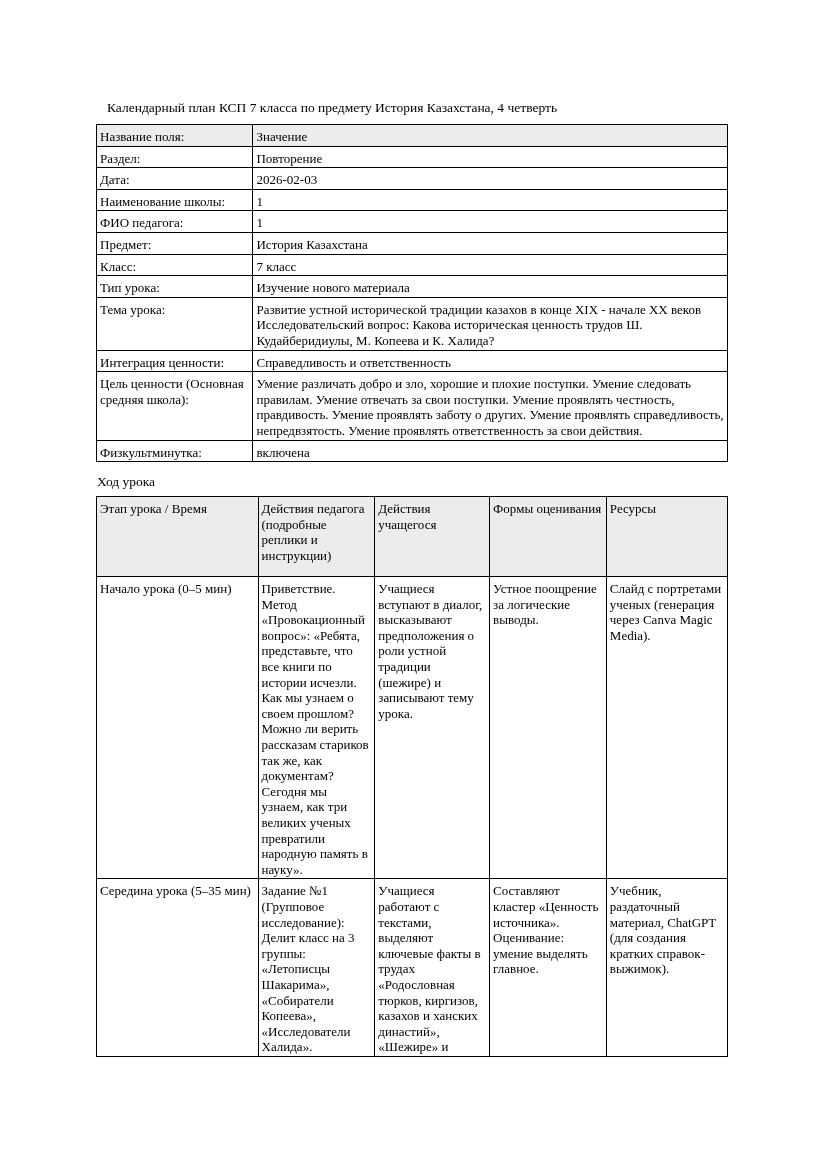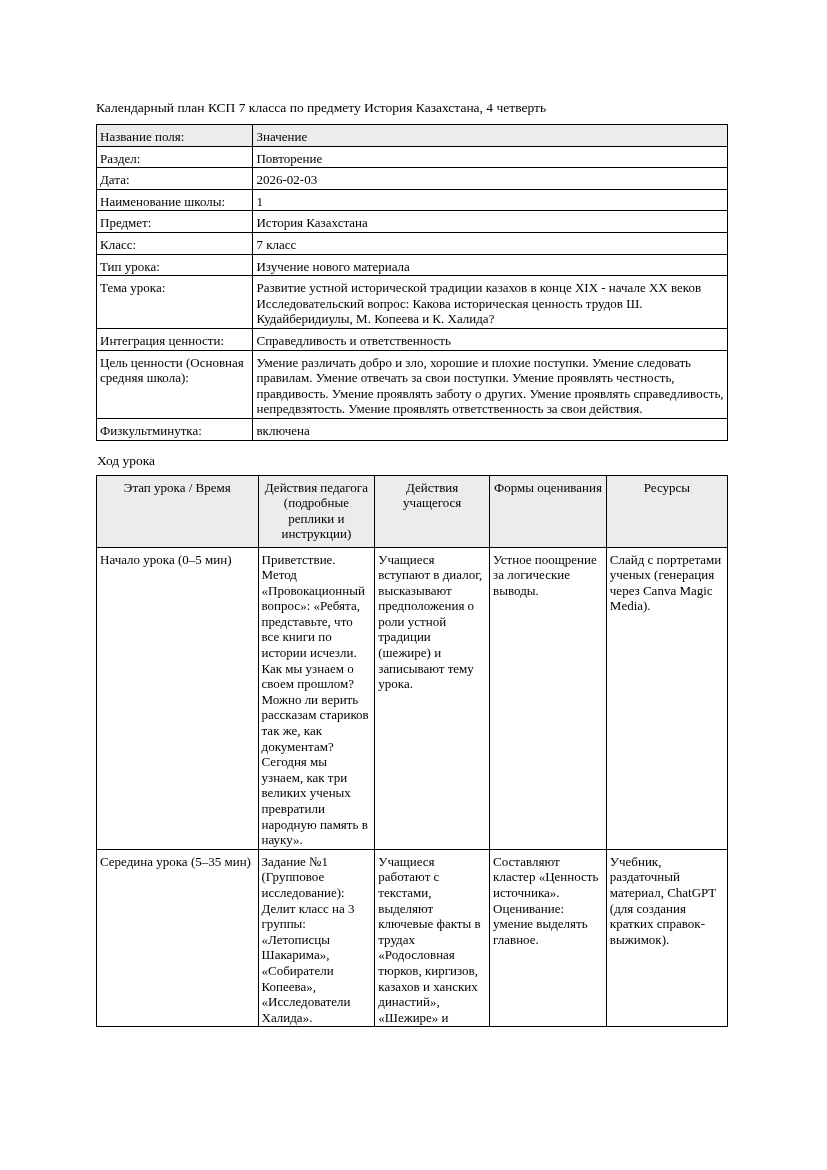--- a/index.html
+++ b/index.html
@@ -17,21 +17,21 @@
   .page {
     box-sizing: border-box;
     width: 827px;
     height: 1170px;
     padding: 100px 99px 0 96px;
     background: #ffffff;
   }
   .doc-title {
     font-size: 13.5px;
     line-height: 16px;
-    margin: 0 0 8px 0;
+    margin: 0 0 8px 11px;
     white-space: nowrap;
   }
   table {
     border-collapse: collapse;
     table-layout: fixed;
     width: 100%;
   }
   td, th {
     border: 1px solid #000000;
     font-size: 13px;
@@ -40,23 +40,22 @@
     text-align: left;
     vertical-align: top;
     padding: 4px 3px 1px 3px;
     overflow: hidden;
     word-wrap: break-word;
   }
   .header-row td, thead th {
     background: #ececec;
   }
   .lesson-table thead th {
-    height: 72px;
+    height: 80px;
     box-sizing: border-box;
-    text-align: center;
   }
   .section-heading {
     font-size: 13.5px;
     line-height: 15px;
     margin: 12px 0 7px 1px;
   }
   .info-table { margin-bottom: 0; }
 </style>
 </head>
 <body>
@@ -78,20 +77,24 @@
         <tr>
           <td>Раздел:</td>
           <td>Повторение</td>
         </tr>
         <tr>
           <td>Дата:</td>
           <td>2026-02-03</td>
         </tr>
         <tr>
           <td>Наименование школы:</td>
+          <td>1</td>
+        </tr>
+        <tr>
+          <td>ФИО педагога:</td>
           <td>1</td>
         </tr>
         <tr>
           <td>Предмет:</td>
           <td>История Казахстана</td>
         </tr>
         <tr>
           <td>Класс:</td>
           <td>7 класс</td>
         </tr>

